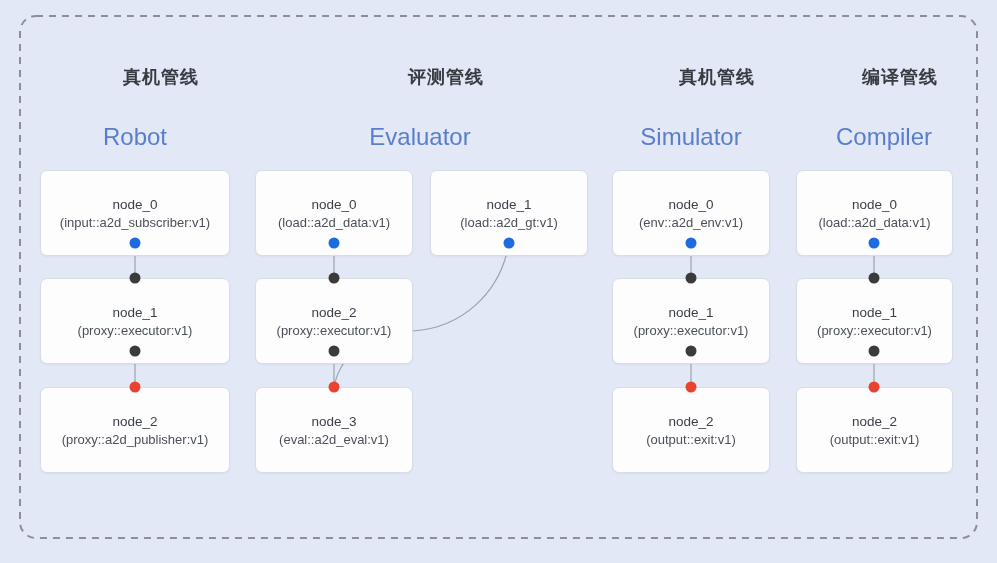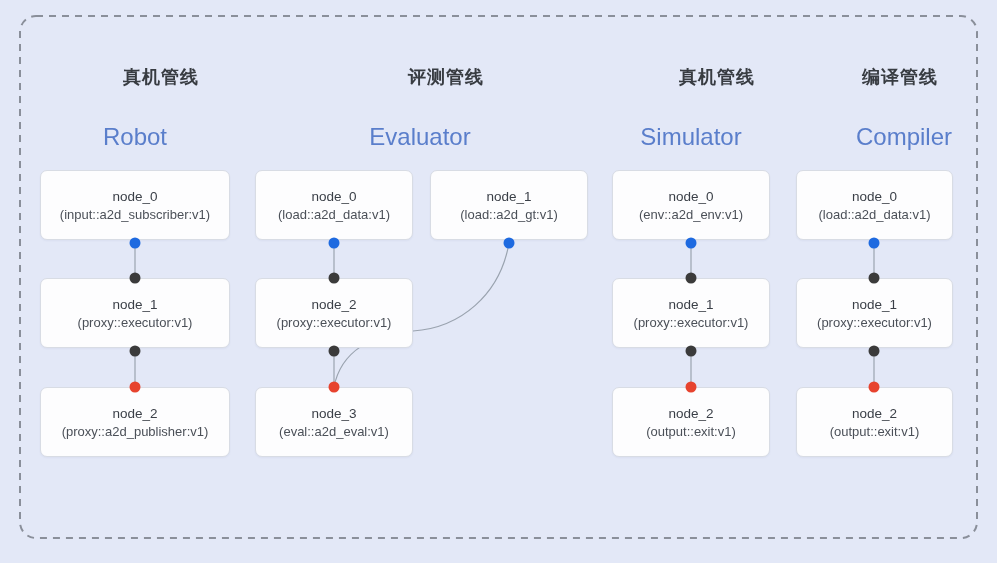--- a/index.html
+++ b/index.html
@@ -55,21 +55,21 @@
   }
   .title-en {
     top: 137px;
     font-size: 24px;
     font-weight: 400;
     color: var(--title-en, #5a7ecb);
   }
 
   .node {
     position: absolute;
-    height: 70px;
+    height: 86px;
     background: var(--box-bg, #fdfdfe);
     border: 1px solid var(--box-border, #d8dce4);
     border-radius: 7px;
     box-shadow: 0 1px 2px rgba(40, 60, 110, 0.05);
     display: flex;
     flex-direction: column;
     align-items: center;
     justify-content: center;
     gap: 3px;
     z-index: 2;
@@ -109,21 +109,21 @@
   <div class="title-cn" style="left:135px">真机管线</div>
   <div class="title-en" style="left:135px">Robot</div>
 
   <div class="title-cn" style="left:420px">评测管线</div>
   <div class="title-en" style="left:420px">Evaluator</div>
 
   <div class="title-cn" style="left:691px">真机管线</div>
   <div class="title-en" style="left:691px">Simulator</div>
 
   <div class="title-cn" style="left:874px">编译管线</div>
-  <div class="title-en" style="left:904px">Compiler</div>
+  <div class="title-en" style="left:884px">Compiler</div>
 
   <div class="node" style="left:40px;top:170px;width:190px">
     <div class="node-name">node_0</div>
     <div class="node-detail">(input::a2d_subscriber:v1)</div>
   </div>
   <div class="node" style="left:40px;top:278px;width:190px">
     <div class="node-name">node_1</div>
     <div class="node-detail">(proxy::executor:v1)</div>
   </div>
   <div class="node" style="left:40px;top:387px;width:190px">

